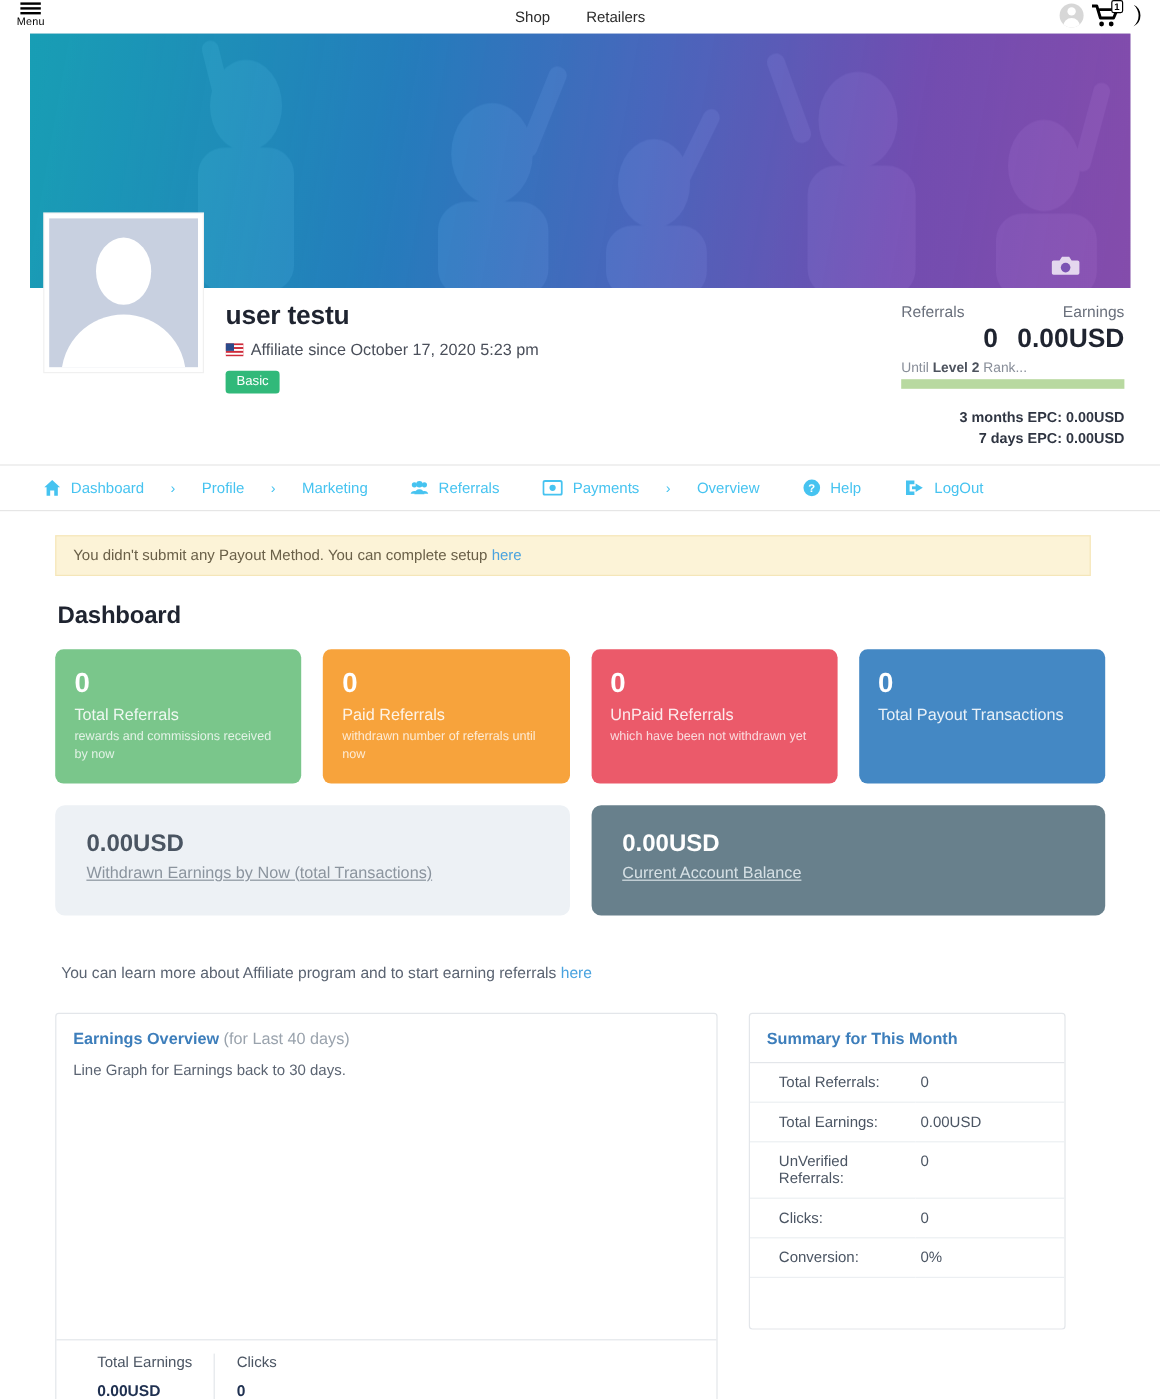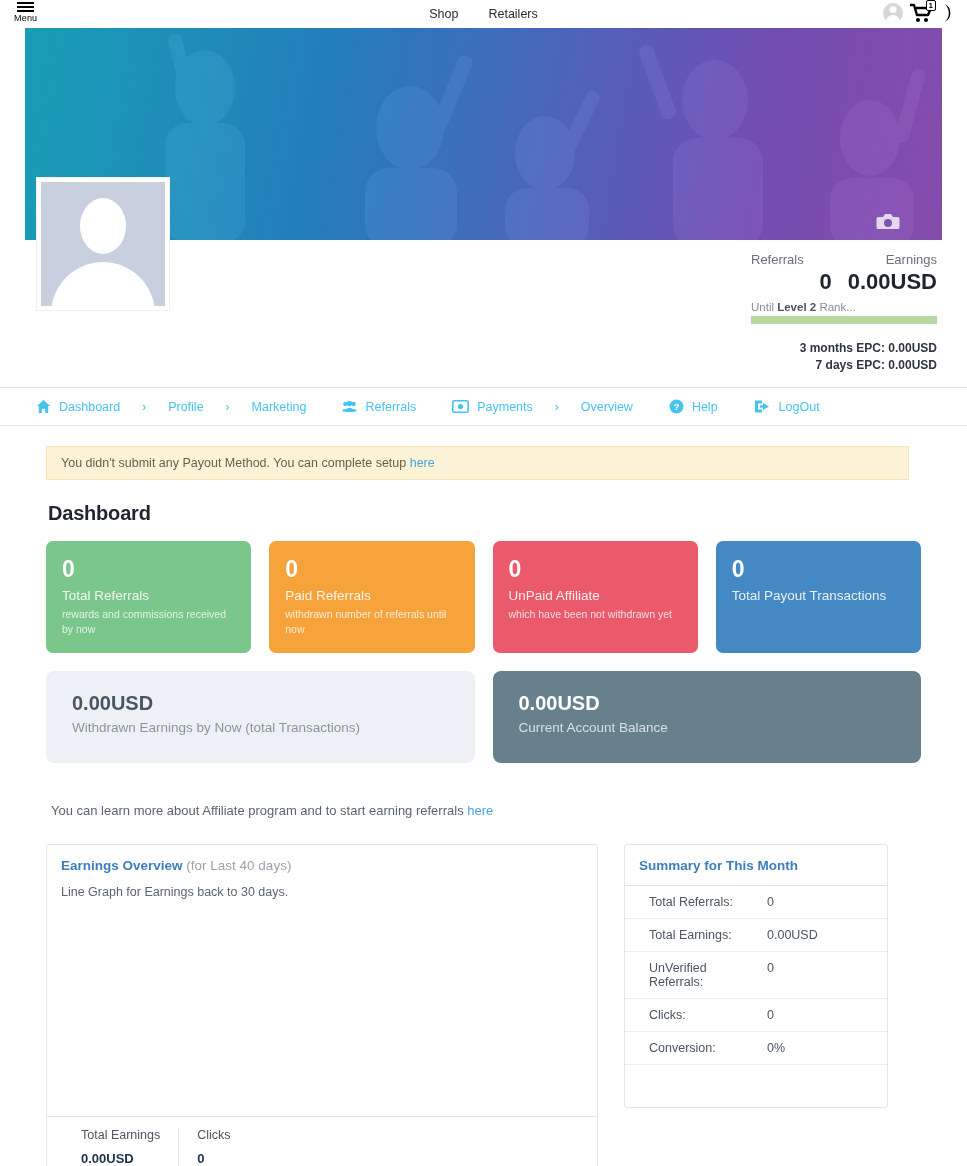--- a/index.html
+++ b/index.html
@@ -150,21 +150,21 @@
     flex:1; border-radius:7px; color:#fff;
     padding: 14px 16px 16px; min-height:103px;
   }
   .card .num { font-size:23px; font-weight:bold; line-height:28px; margin-bottom:3px;}
   .card .lbl { font-size:13.5px; color:rgba(255,255,255,.88); line-height:19px;}
   .card .sub { font-size:10.5px; color:rgba(255,255,255,.78); line-height:15px; margin-top:2px;}
 
   .wide-cards { display:flex; gap:18px; margin-top:18px; }
   .wcard { flex:1; border-radius:8px; padding:18px 26px 20px; min-height:92px; }
   .wcard .num { font-size:20px; font-weight:bold; line-height:28px; }
-  .wcard .lbl { font-size:13.5px; margin-top:3px; }
+  .wcard .lbl { font-size:13.5px; margin-top:3px;text-decoration:underline; }
   .wcard.light { background:#edf1f5; }
   .wcard.light .num { color:#4a5562; }
   .wcard.light .lbl { color:#8b949e; }
   .wcard.dark { background:#68808c; }
   .wcard.dark .num { color:#ffffff; }
   .wcard.dark .lbl { color:#d6e0e5; }
 
   .learn { margin: 40px 0 0 5px; font-size:13px; color:#5b6472; }
   .learn a { color:#4aa3df; text-decoration:none; }
 
@@ -261,20 +261,34 @@
       <circle cx="12" cy="11" r="4" fill="#7a55b4"></circle>
     </svg>
   </div>
 </div>
 
 <div class="profile-row">
   <div class="avatar-big">
     <div class="avatar-inner"></div>
   </div>
 
+  <div class="profile-main">
+    <h1 class="profile-name">user testu</h1>
+    <div class="profile-since">
+      <svg class="flag" viewBox="0 0 15 11">
+        <rect width="15" height="11" fill="#cf2b3a"></rect>
+        <rect y="1.6" width="15" height="1.6" fill="#fff"></rect>
+        <rect y="4.8" width="15" height="1.6" fill="#fff"></rect>
+        <rect y="8" width="15" height="1.6" fill="#fff"></rect>
+        <rect width="7" height="6.4" fill="#2b4a8b"></rect>
+      </svg>
+      <span>Affiliate since October 17, 2020 5:23 pm</span>
+    </div>
+    <span class="badge-basic">Basic</span>
+  </div>
 
   <div class="profile-stats">
     <div class="stat-heads">
       <span>Referrals</span>
       <span>Earnings</span>
     </div>
     <div class="stat-vals">
       <span class="v">0</span>
       <span class="v">0.00USD</span>
     </div>
@@ -361,21 +375,21 @@
       <div class="lbl">Total Referrals</div>
       <div class="sub">rewards and commissions received by now</div>
     </div>
     <div class="card" style="background:#f7a33c">
       <div class="num">0</div>
       <div class="lbl">Paid Referrals</div>
       <div class="sub">withdrawn number of referrals until now</div>
     </div>
     <div class="card" style="background:#eb5a6a">
       <div class="num">0</div>
-      <div class="lbl">UnPaid Affiliate</div>
+      <div class="lbl">UnPaid Referrals</div>
       <div class="sub">which have been not withdrawn yet</div>
     </div>
     <div class="card" style="background:#4488c4">
       <div class="num">0</div>
       <div class="lbl">Total Payout Transactions</div>
       <div class="sub"></div>
     </div>
   </div>
 
   <div class="wide-cards">

